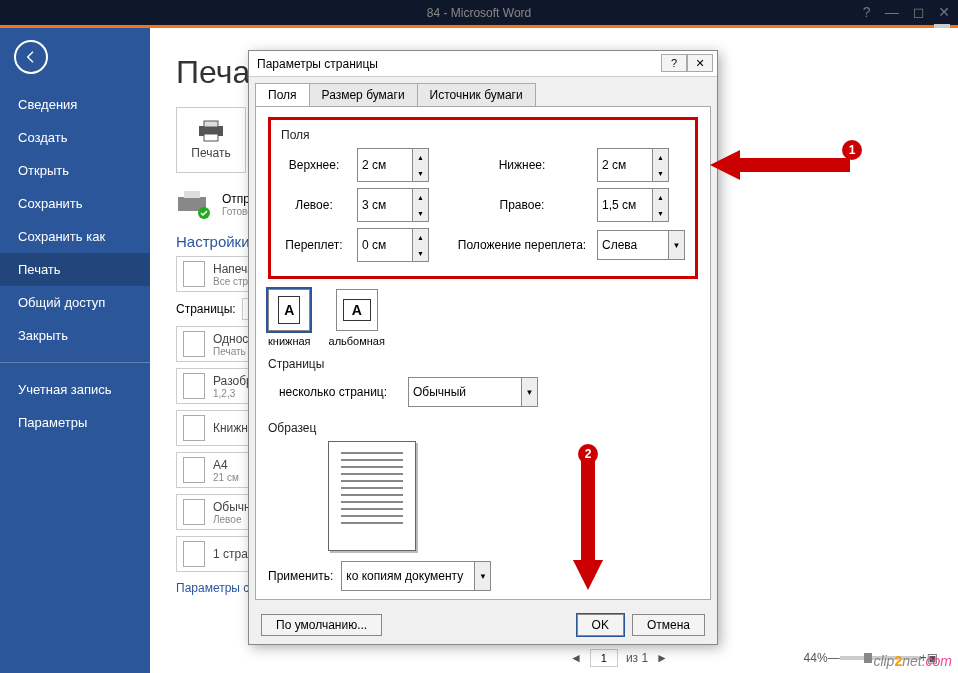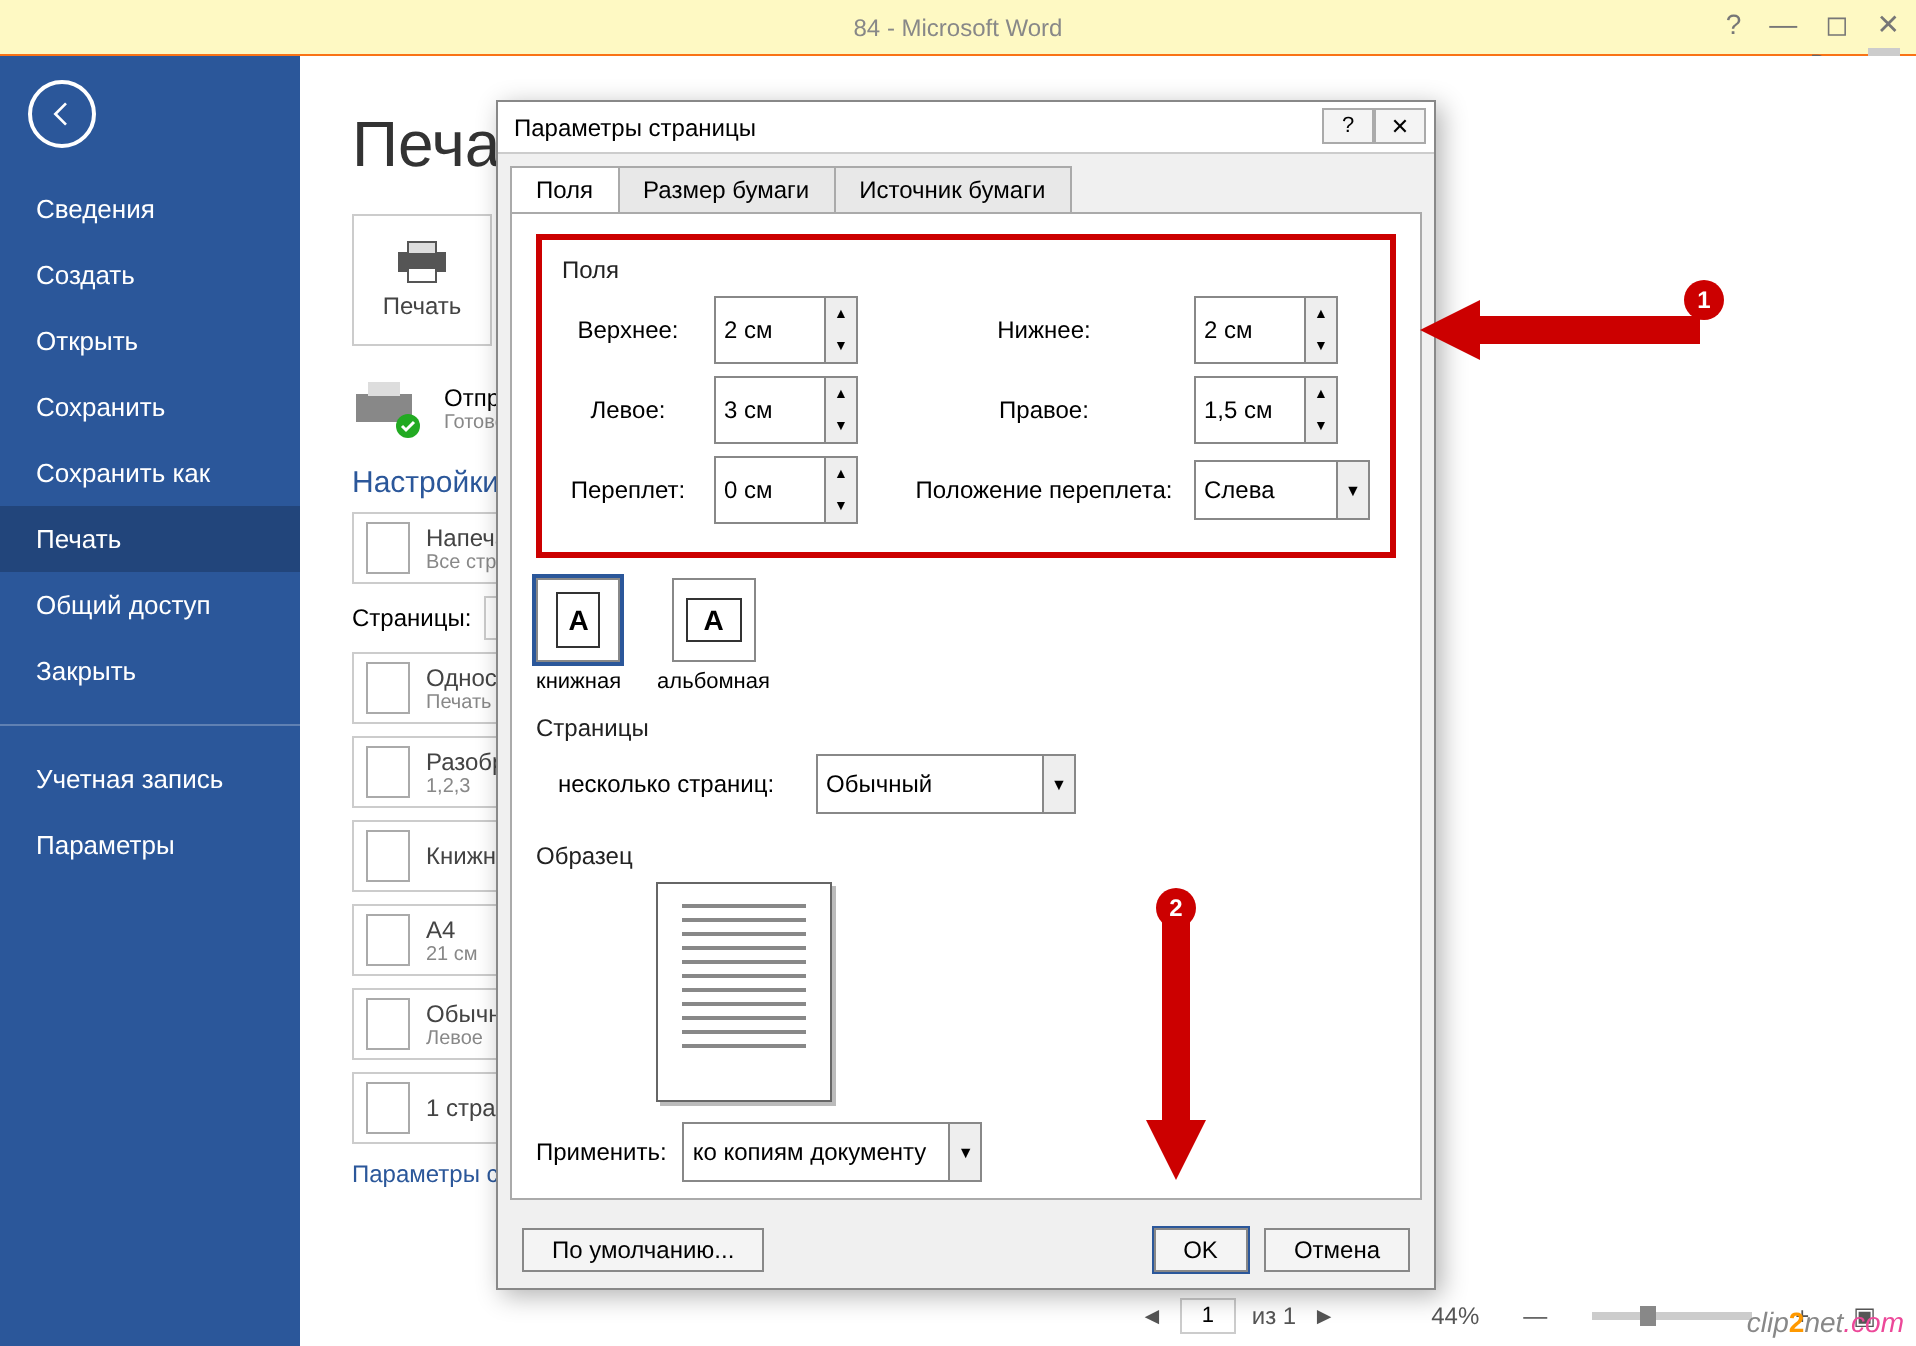--- a/index.html
+++ b/index.html
@@ -1,19 +1,19 @@
 <!DOCTYPE html>
 <html><head>
 <meta charset="utf-8">
 <style>
 * { box-sizing: border-box; margin: 0; padding: 0; font-family: "Segoe UI", sans-serif; }
 body { background: #fff; width: 958px; height: 673px; overflow: hidden; position: relative; }
 
 
-.titlebar { height: 28px; background: #fef9c3; display: flex; align-items: center; position: relative; border-bottom: 1px solid #f97316; }
+.titlebar { height: 28px; background: #0f172a; display: flex; align-items: center; position: relative; border-bottom: 3px solid #f97316; }
 .titlebar .title { position: absolute; left: 50%; transform: translateX(-50%); font-size: 12px; color: #888; }
 .titlebar .wincontrols { position: absolute; right: 8px; top: 4px; display: flex; gap: 14px; align-items: center; color: #777; font-size: 14px; }
 .titlebar .login { position: absolute; right: 8px; top: 24px; font-size: 11px; color: #666; display:flex; align-items:center; gap:4px; }
 .titlebar .login .avatar { width:16px; height:16px; background:#ccc; }
 
 .appbody { display: flex; height: calc(100% - 28px); }
 
 
 .sidebar { width: 150px; background: #1e4a8a; background: linear-gradient(#2b579a,#2b579a); color: #fff; display:flex; flex-direction:column; padding-top:6px; }
 .back-circle { width: 34px; height: 34px; border: 2px solid #fff; border-radius: 50%; margin: 6px 0 14px 14px; display:flex; align-items:center; justify-content:center; cursor:pointer; }
@@ -34,21 +34,21 @@
 .opt .small { font-size:10px; color:#888; display:block; }
 .opt .dd { position:absolute; right:6px; top:50%; transform:translateY(-50%); font-size:10px; color:#666; }
 .opt .thumb { width:22px; height:26px; border:1px solid #aaa; background:#fff; flex-shrink:0; }
 .pages-row { display:flex; align-items:center; gap:6px; font-size:12px; margin:4px 0 6px; }
 .pages-row input { width:140px; height:22px; border:1px solid #ccc; padding:0 4px; font-size:12px; }
 .link { color:#2b579a; font-size:12px; text-decoration:none; margin-top:2px; display:inline-block; }
 
 
 .preview-footer { position:absolute; left:420px; right:20px; bottom:6px; display:flex; align-items:center; font-size:12px; color:#555; gap:8px; }
 .preview-footer input { width:28px; height:18px; border:1px solid #ccc; text-align:center; font-size:11px; }
-.preview-footer .zoom { margin-left:auto; display:flex; align-items:center; gap:22px; }
+.preview-footer .zoom { margin-left:auto; display:flex; align-items:center; gap:0; }
 .preview-footer .track { width:80px; height:4px; background:#ccc; position:relative; }
 .preview-footer .track::after { content:""; position:absolute; left:30%; top:-3px; width:8px; height:10px; background:#888; }
 
 
 .overlay-dialog { position:absolute; left:248px; top:50px; width:470px; background:#f0f0f0; border:1px solid #888; box-shadow: 3px 3px 12px rgba(0,0,0,0.3); z-index:50; }
 .dlg-title { height:26px; background:#fff; border-bottom:1px solid #ccc; display:flex; align-items:center; padding:0 8px; font-size:12px; position:relative; }
 .dlg-title .ctl { position:absolute; right:4px; top:3px; display:flex; gap:0; }
 .dlg-title .ctl span { width:26px; height:18px; border:1px solid #aaa; display:flex; align-items:center; justify-content:center; font-size:11px; cursor:pointer; background:#f4f4f4; }
 .dlg-tabs { display:flex; background:#f0f0f0; padding:6px 6px 0; gap:0; }
 .dlg-tab { padding:4px 12px; font-size:12px; border:1px solid #aaa; border-bottom:none; background:#e8e8e8; cursor:pointer; margin-right:-1px; }

